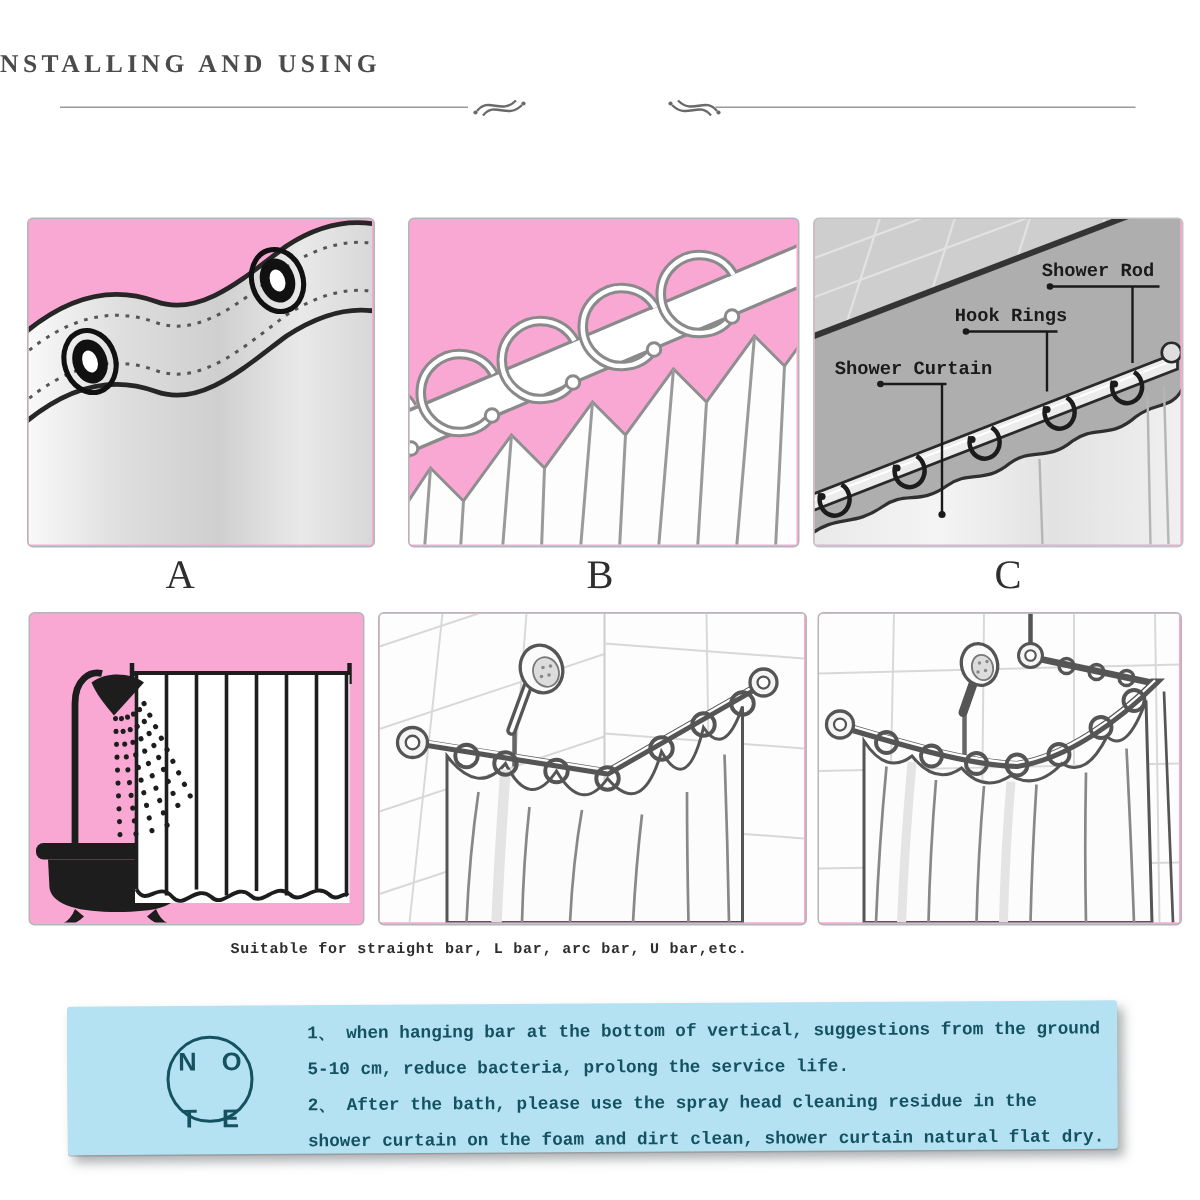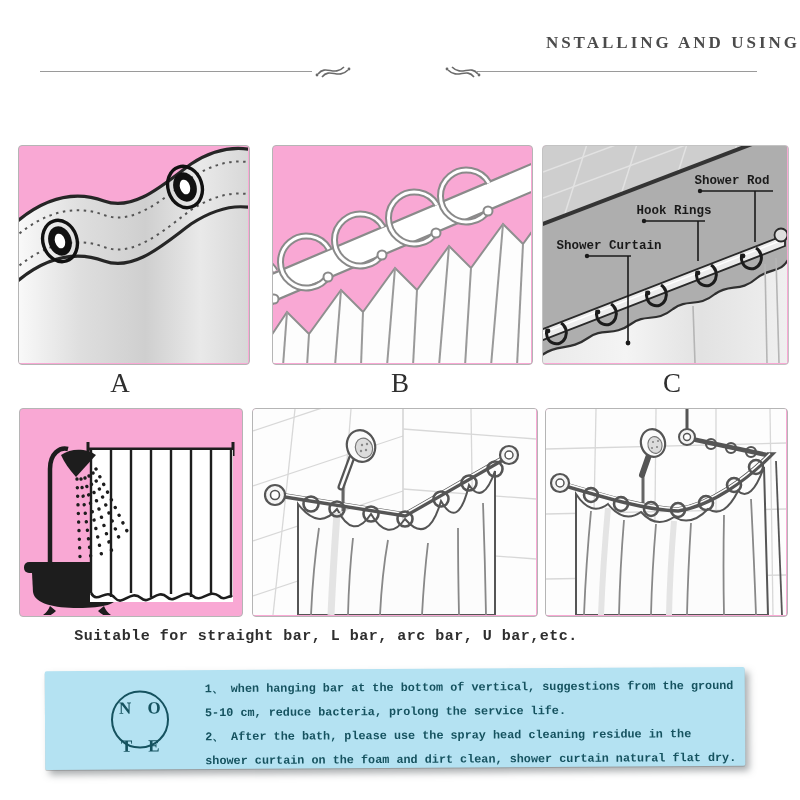--- a/index.html
+++ b/index.html
@@ -3,43 +3,43 @@
 <meta charset="utf-8">
 <style>
   :root{
     --note-bg:#b4e2f2; --note-text:#15525f; --title-text:#4b4b4b;
     --panel-border:#b5b5b5; --caption-text:#2e2e2e; --ink:#1d1d1d; --line-art:#8f8f8f;
   }
   *{margin:0;padding:0;box-sizing:border-box}
   html,body{background:#fff}
   .page{position:relative;width:800px;height:800px;background:#fff;overflow:hidden;
         font-family:"Liberation Sans",sans-serif}
-  .title{position:absolute;top:33px;left:0;width:800px;text-align:right;
+  .title{position:absolute;top:33px;left:0;width:800px;text-align:left;
          font-family:"Liberation Serif","DejaVu Serif",serif;font-size:17px;font-weight:700;
          letter-spacing:3px;color:var(--title-text)}
   .rule-row{position:absolute;top:63px;left:0;width:800px;height:16px}
   .rule{position:absolute;top:8px;height:0;border-top:1.5px solid #9a9a9a}
   .rule.left{left:40px;width:272px}
   .rule.right{left:477px;width:280px}
   .flourish{position:absolute;top:0}
   .panel{position:absolute;background:#f9a8d4;border:1.5px solid var(--panel-border);
          border-radius:4px;overflow:hidden}
   .panel svg{display:block}
   .abc{position:absolute;top:368px;transform:translateX(-50%);
        font-family:"Liberation Serif","DejaVu Serif",serif;font-size:27px;font-weight:400;color:#2f2f2f}
   .caption{position:absolute;top:628px;left:0;width:652px;text-align:center;
-           font-family:"Liberation Mono","DejaVu Sans Mono",monospace;font-size:15px;font-weight:700;
+           font-family:"Liberation Mono","DejaVu Sans Mono",monospace;font-size:10px;font-weight:700;
            letter-spacing:.5px;color:var(--caption-text)}
   .note-box{position:absolute;left:45px;top:669px;width:700px;height:99px;
             background:var(--note-bg);border-radius:2px;transform:rotate(-.35deg);
             box-shadow:4px 5px 7px rgba(90,95,100,.5), 0 1px 0 rgba(120,120,120,.35)}
   .note-stamp{position:absolute;left:66px;top:20px;width:58px;height:58px}
   .stamp-circle{position:absolute;inset:0;border:2.5px solid var(--note-text);border-radius:50%}
   .stamp-line{position:absolute;left:0;width:58px;text-align:center;color:var(--note-text);
-              font-family:Liberation Serif, serif;font-size:17px;font-weight:600;letter-spacing:6px;text-indent:6px}
+              font-family:Liberation Sans, sans-serif;font-size:17px;font-weight:600;letter-spacing:6px;text-indent:6px}
   .stamp-line.l1{top:8px}.stamp-line.l2{top:46px}
   .note-text{position:absolute;left:160px;top:7px;width:545px;color:var(--note-text);
              font-family:"Liberation Mono","DejaVu Sans","DejaVu Sans Mono",monospace;
              font-size:11.8px;font-weight:700;line-height:24px;white-space:nowrap}
   .c-label{font-family:"Liberation Mono","DejaVu Sans Mono",monospace;font-weight:700;font-size:12.5px;fill:#1a1a1a}
 </style>
 </head>
 <body>
 
 <div class="page">

